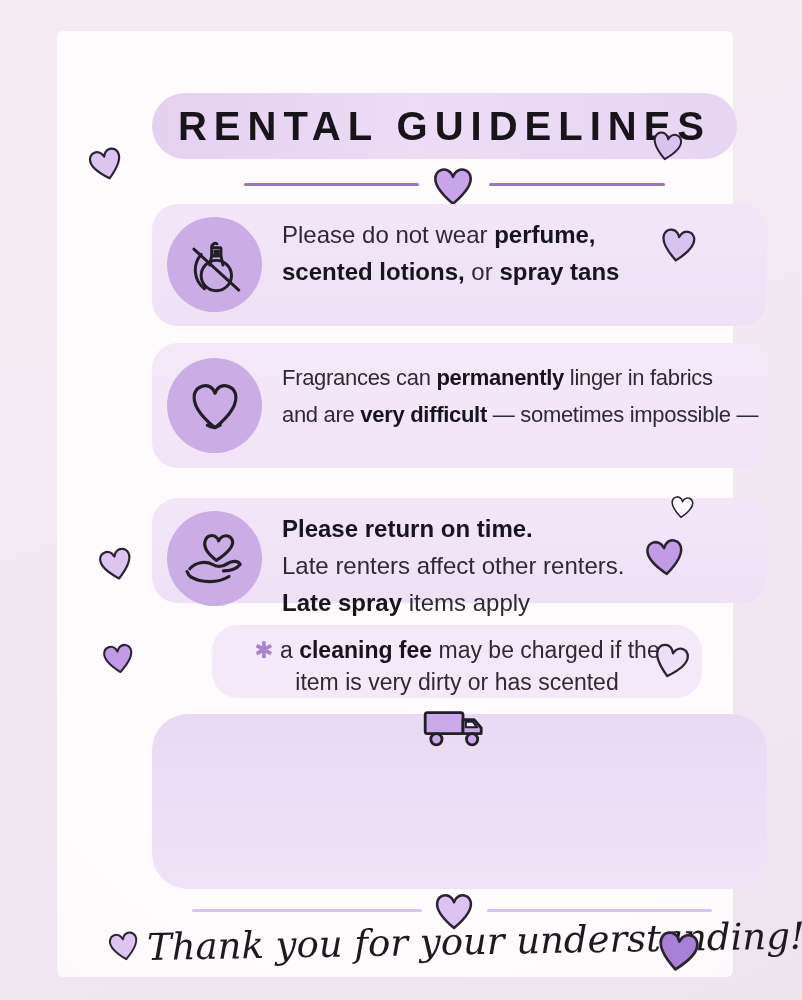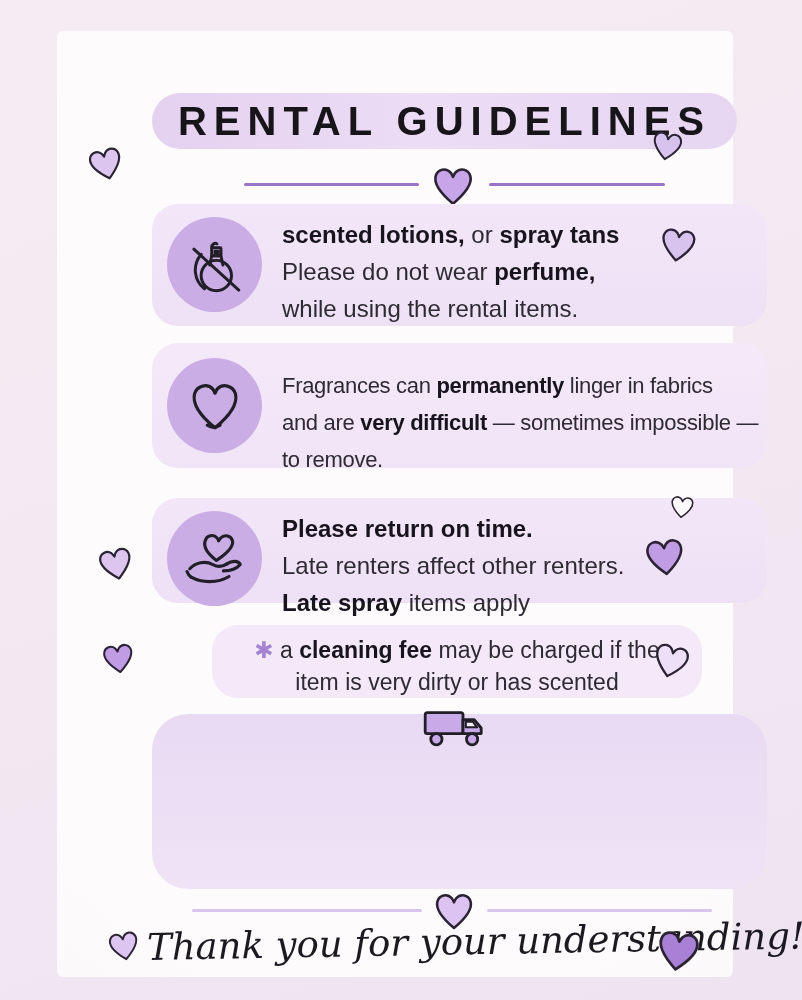--- a/index.html
+++ b/index.html
@@ -9,21 +9,21 @@
     font-family:"Liberation Sans", sans-serif;
     -webkit-font-smoothing:antialiased;
   }
   .page{
     position:absolute;left:57px;top:31px;width:676px;height:946px;
     background:radial-gradient(120% 100% at 50% 40%,#fdfbfc 60%,#f9f5f9 100%);
     border-radius:6px;
   }
   
   .title-pill{
-    position:absolute;left:95px;top:62px;width:585px;height:56px;
+    position:absolute;left:95px;top:62px;width:585px;height:66px;
     border-radius:34px;
     background:linear-gradient(90deg,#e4d1f0 0%,#ecdcf5 45%,#e7d6f2 100%);
     display:flex;align-items:center;justify-content:center;
   }
   .title-pill h1{
     margin:0;font-size:40px;font-weight:700;letter-spacing:7px;
     color:#17141a;white-space:nowrap;
   }
   
   .div-line{position:absolute;height:3px;border-radius:2px;}
@@ -101,39 +101,37 @@
           <path d="M42 50 L45 36 H59 L62 50"></path>
           <rect x="45" y="24" width="14" height="12" rx="1"></rect>
           <rect x="50" y="29" width="5" height="3"></rect>
           <path d="M45 24 C45 18 50 16 53 18"></path>
           <path d="M29 34 A36 36 0 0 0 34 86"></path>
           <path d="M18 26 L86 88"></path>
         </g>
       </svg>
     </div>
     <div class="card-text">
+      <div class="line rich"><span>Please do not wear </span><span class="b">perfume,</span></div>
       <div class="line rich"><span class="b">scented lotions,</span><span> or </span><span class="b">spray tans</span></div>
-      <div class="line rich"><span>Please do not wear </span><span class="b">perfume,</span></div>
-      <div class="line rich"><span>while using the rental items.</span></div>
     </div>
   </div>
 
   <div class="card card2">
     <div class="icon-circle">
       <svg width="64" height="64" viewBox="0 0 100 100">
         <g fill="none" stroke="#221e28" stroke-width="5" stroke-linecap="round" stroke-linejoin="round">
           <path d="M50 84 C28 66 14 48 18 31 C22 18 38 14 47 24 C48 26 49 28 50 30 C51 28 52 26 53 24 C62 14 78 18 82 31 C86 48 72 66 50 84 Z"></path>
           <path d="M38 80 C44 84 52 84 58 80"></path>
         </g>
       </svg>
     </div>
-    <div class="card-text" style="top:24px">
+    <div class="card-text" style="top:16px">
       <div class="line rich"><span>Fragrances can </span><span class="b">permanently</span><span> linger in fabrics</span></div>
       <div class="line rich"><span>and are </span><span class="b">very difficult</span><span> — sometimes impossible —</span></div>
-      <div class="line rich"><span>to remove.</span></div>
     </div>
   </div>
 
   <div class="card card3">
     <div class="icon-circle">
       <svg width="70" height="70" viewBox="0 0 100 100">
         <g fill="none" stroke="#221e28" stroke-width="4.5" stroke-linecap="round" stroke-linejoin="round">
           <path d="M52 52 C40 43 33 33 36 24 C38 16 48 14 53 20 C54 21 55 23 55 24 C56 23 57 21 58 20 C64 14 73 17 75 24 C77 33 64 44 52 52 Z"></path>
           <path d="M14 64 C22 55 36 52 47 58 C54 62 61 61 67 57"></path>
           <path d="M67 57 C76 51 84 53 86 58 C81 64 71 67 62 67"></path>

